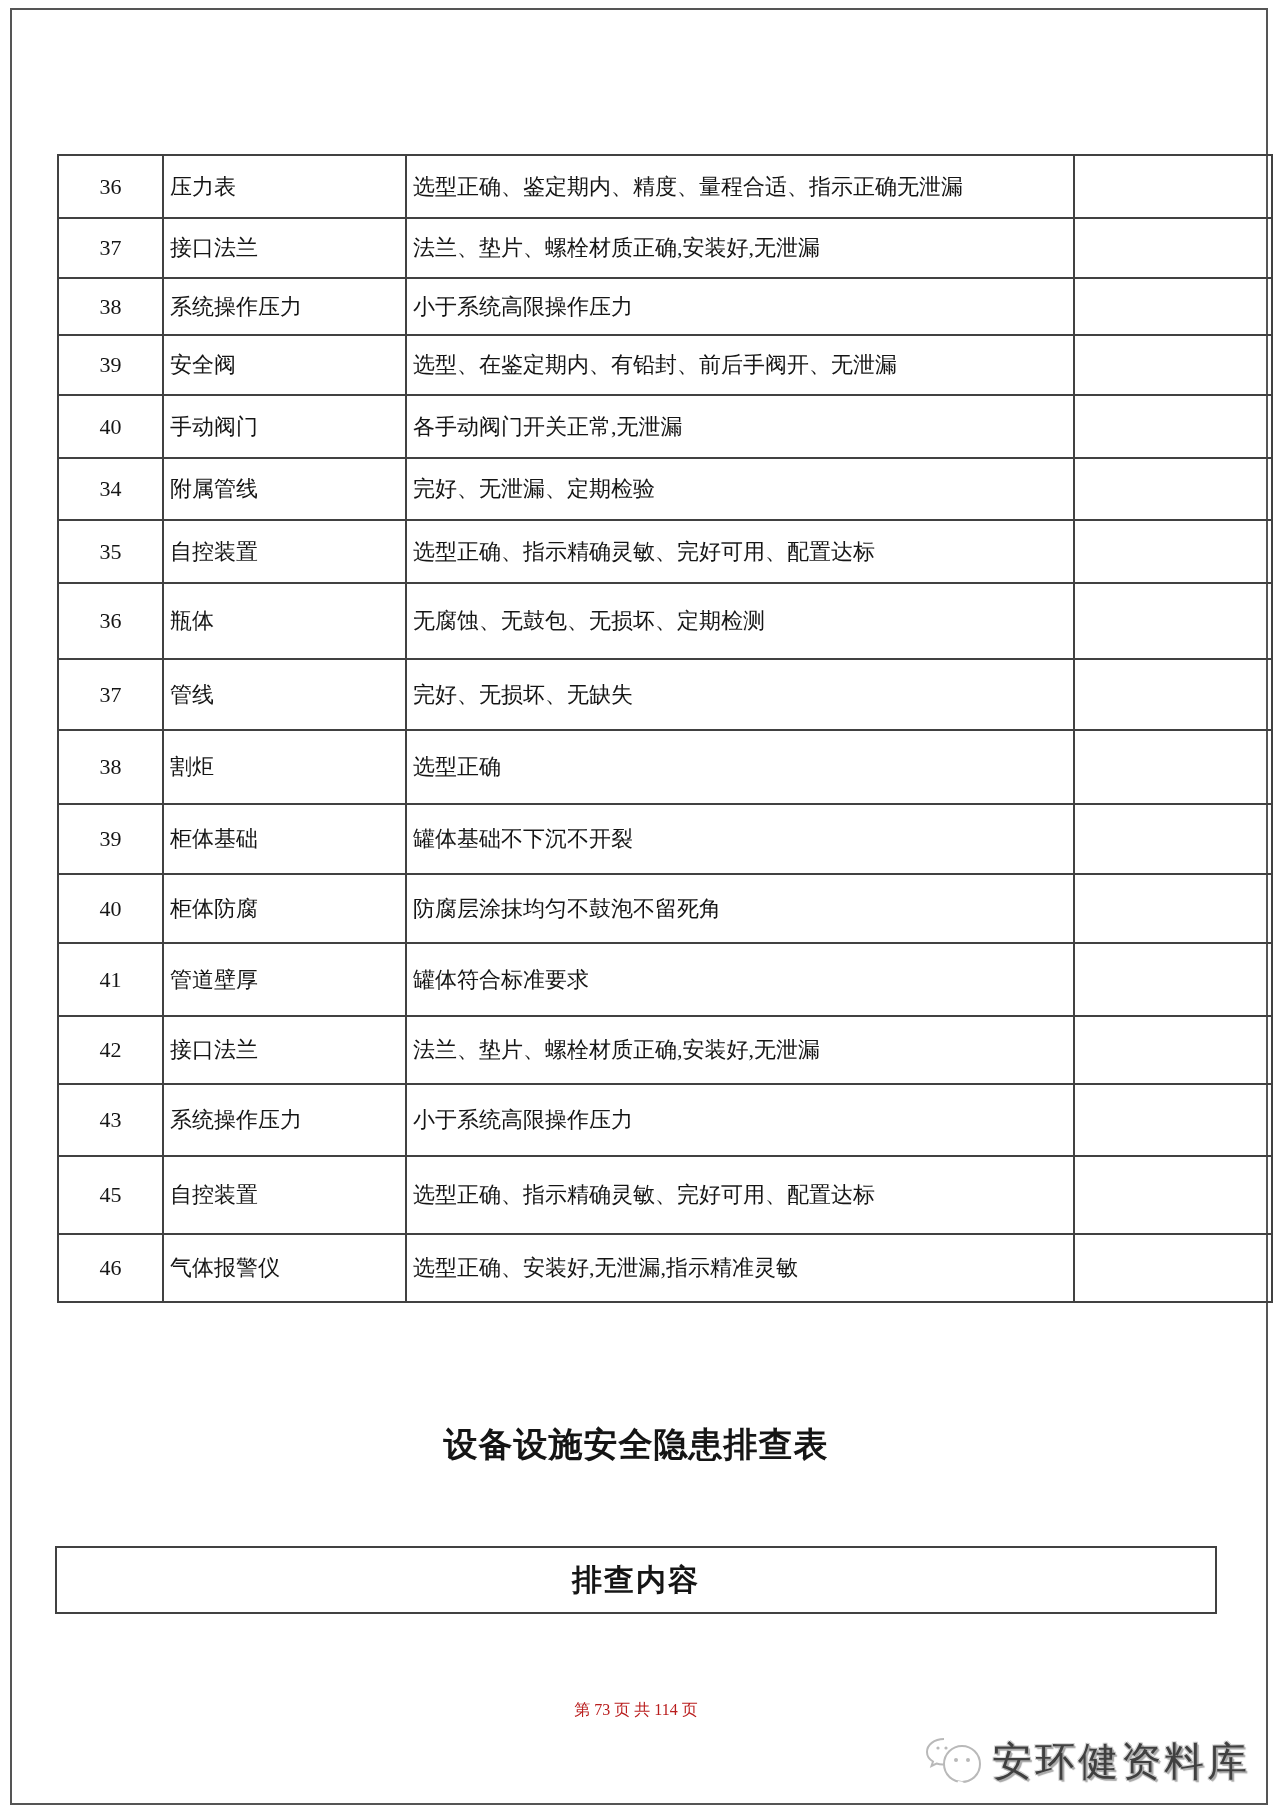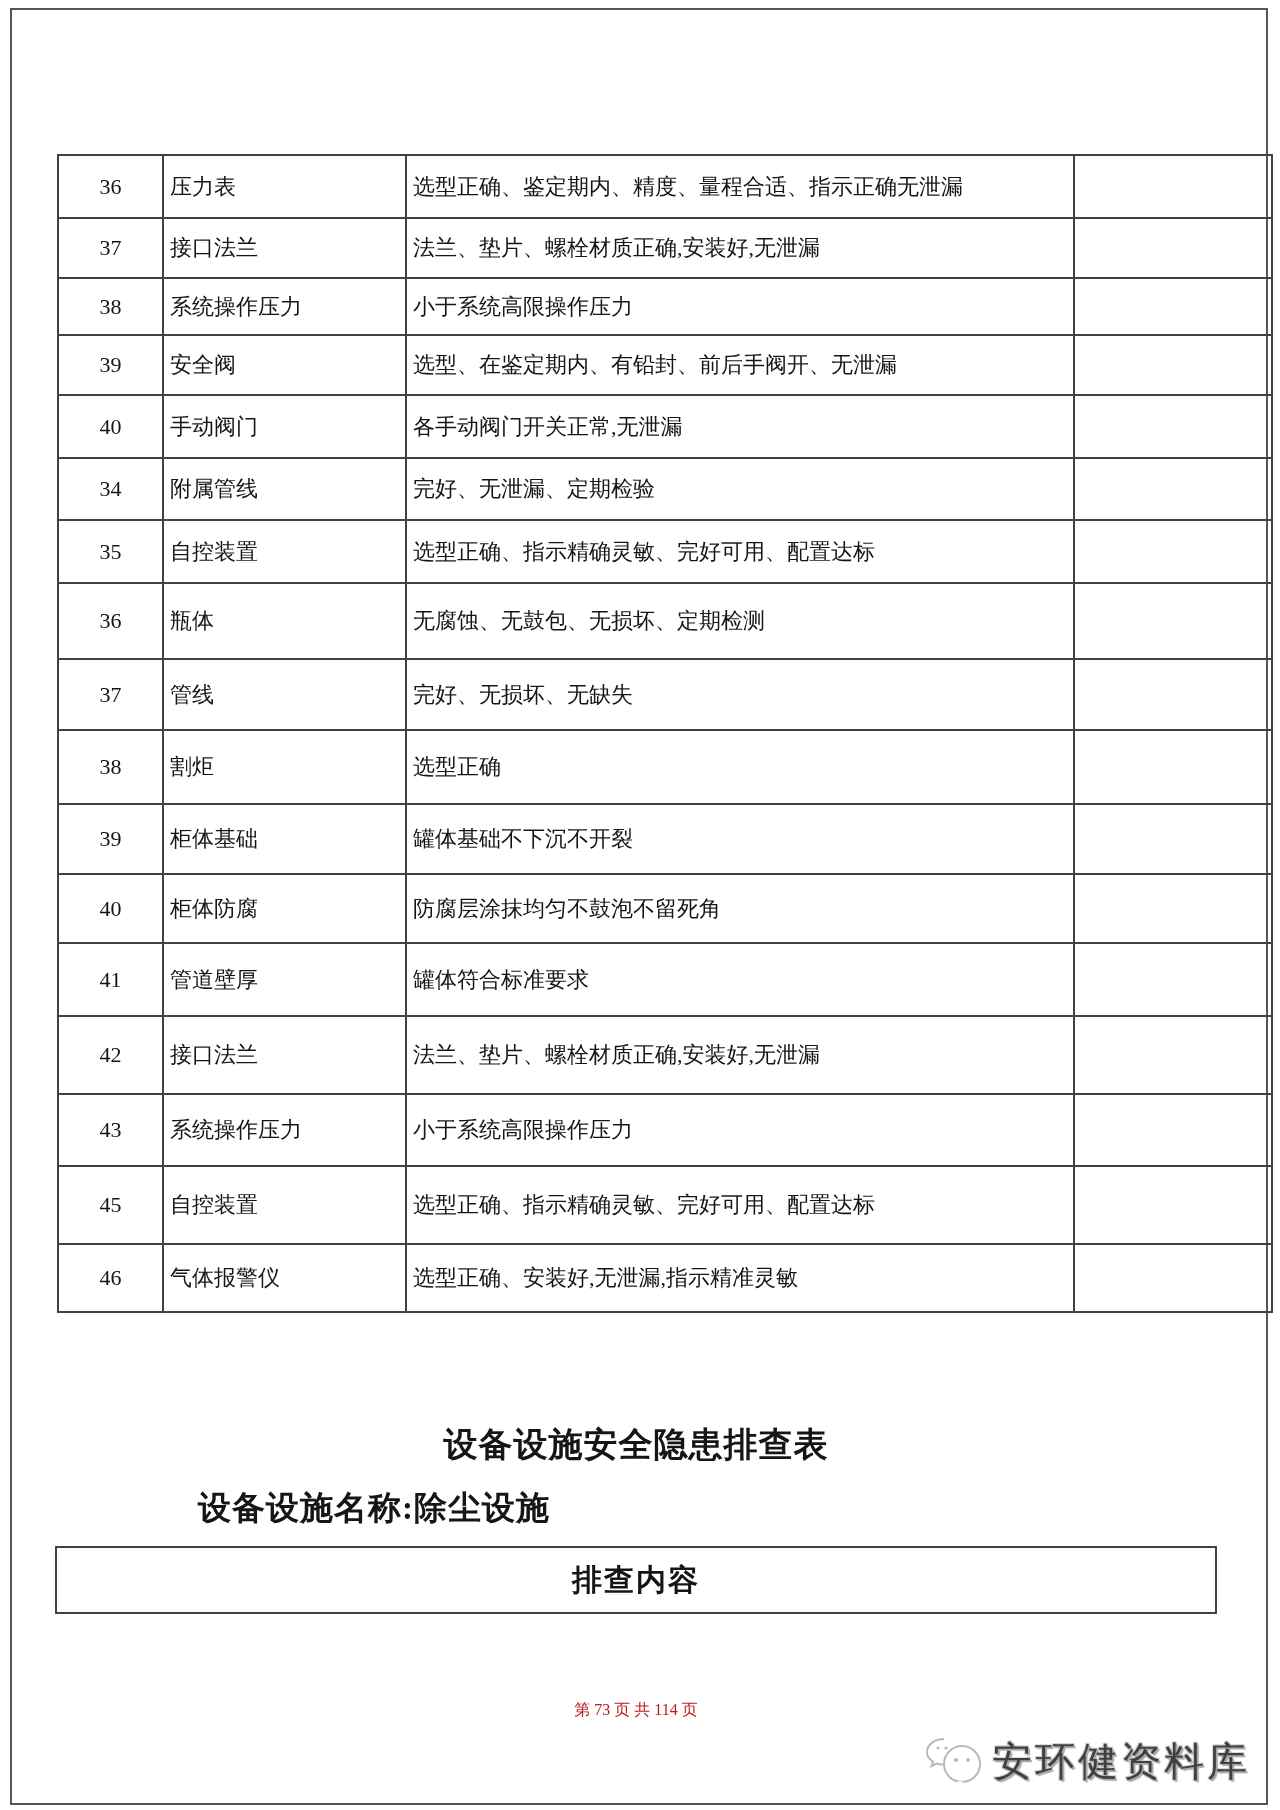--- a/index.html
+++ b/index.html
@@ -163,21 +163,21 @@
       <td class="c-item va-top">柜体防腐</td>
       <td class="c-crit va-top">防腐层涂抹均匀不鼓泡不留死角</td>
       <td class="c-res"></td>
     </tr>
         <tr style="height: 73px;">
       <td class="c-num">41</td>
       <td class="c-item">管道壁厚</td>
       <td class="c-crit">罐体符合标准要求</td>
       <td class="c-res"></td>
     </tr>
-        <tr style="height: 78px;">
+        <tr style="height: 68px;">
       <td class="c-num">42</td>
       <td class="c-item">接口法兰</td>
       <td class="c-crit">法兰、垫片、螺栓材质正确,安装好,无泄漏</td>
       <td class="c-res"></td>
     </tr>
         <tr style="height: 72px;">
       <td class="c-num">43</td>
       <td class="c-item">系统操作压力</td>
       <td class="c-crit">小于系统高限操作压力</td>
       <td class="c-res"></td>
@@ -192,21 +192,20 @@
       <td class="c-num">46</td>
       <td class="c-item">气体报警仪</td>
       <td class="c-crit">选型正确、安装好,无泄漏,指示精准灵敏</td>
       <td class="c-res"></td>
     </tr>
       </tbody>
   </table>
 
   <h1 class="title">设备设施安全隐患排查表</h1>
 
-  <div class="subtitle"><span>设备设施名称:</span><span>除尘设施</span></div>
 
   <div class="content-header-box">
     <span>排查内容</span>
   </div>
 
   <div class="footer">第 73 页 共 114 页</div>
 
   <div class="watermark">
     <svg class="wm-icon" width="62" height="52" viewBox="0 0 62 52">
       <g fill="#ffffff" stroke="#b9b9b9" stroke-width="2">

